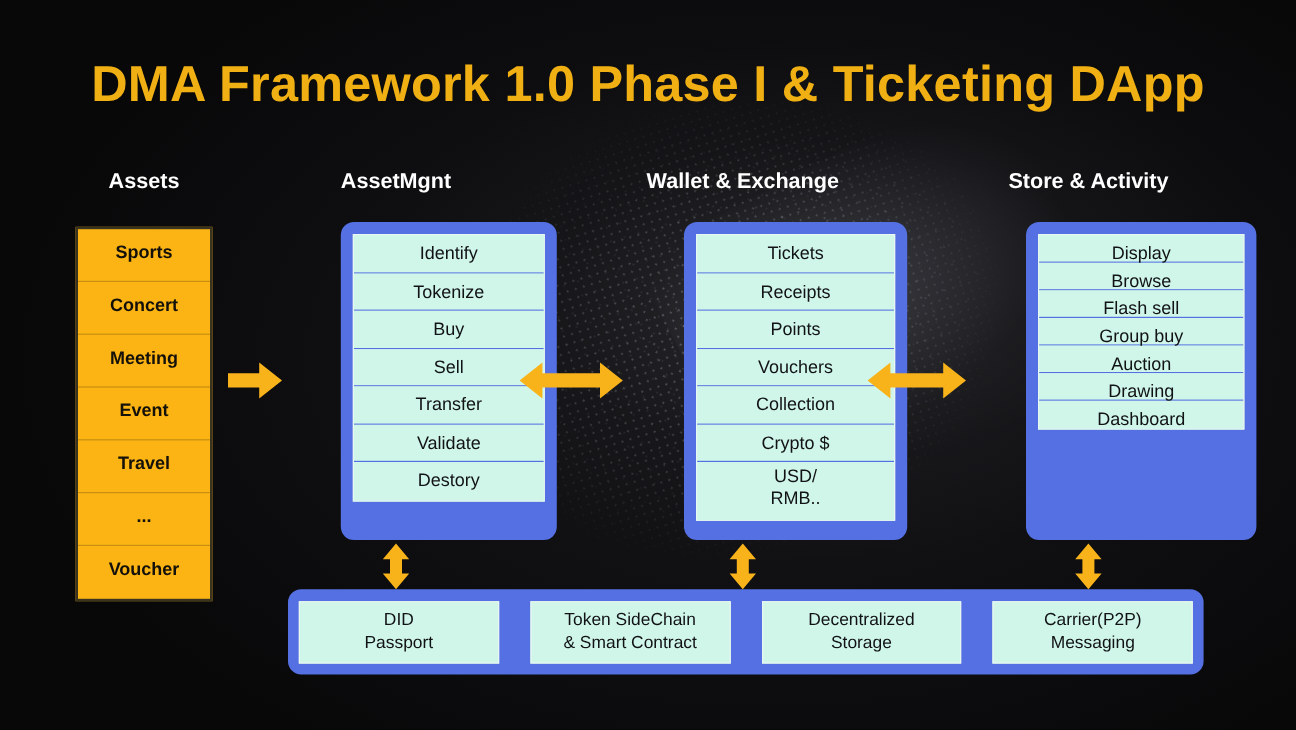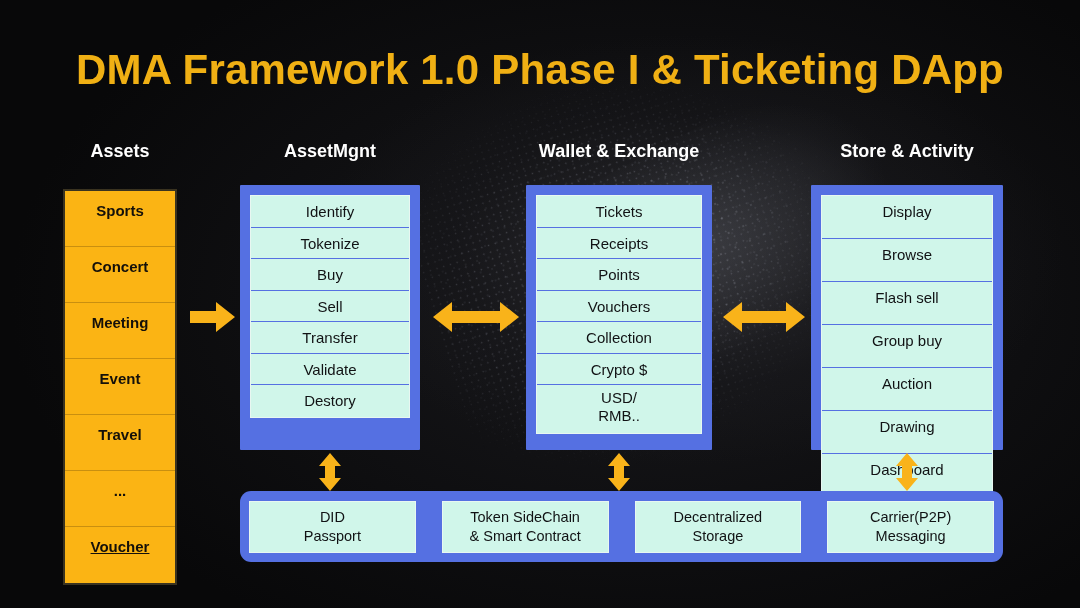--- a/index.html
+++ b/index.html
@@ -84,36 +84,37 @@
 
   
   .assets-col {
     position: absolute;
     left: 63px; top: 189px;
     width: 114px;
     border: 2px solid #3a3320;
     background: #fbb414;
   }
   .asset-cell {
-    height: 56px;
+    height: 44px;
     line-height: 40px;
     text-align: center;
     font-size: 15px;
     font-weight: bold;
     color: #14100a;
     border-bottom: 1px solid #c98f10;
   }
-  .asset-cell:last-child { border-bottom: none; text-decoration: underline; }
+  .asset-cell:last-child { border-bottom: none; }
 
   
   .panel {
     position: absolute;
     background: #5570e2;
-    border-radius: 1px;
+    border-radius: 11px;
     padding: 10px;
+    margin-left: 44px;
   }
   .panel-inner {
     border: 1px solid #e8f7f1;
     background: #d0f6ea;
   }
   .mod-cell {
     text-align: center;
     font-size: 15px;
     color: #111214;
     border-bottom: 1px solid #5570e2;
@@ -123,21 +124,21 @@
   .mod-cell.two-line { line-height: 1.22; padding: 4px 0 4px; text-align: center; }
 
   #panel-assetmgnt { left: 240px; top: 185px; width: 180px; height: 265px; }
   #panel-assetmgnt .mod-cell { height: 31.5px; line-height: 31.5px; }
 
   #panel-wallet { left: 526px; top: 185px; width: 186px; height: 265px; }
   #panel-wallet .mod-cell { height: 31.5px; line-height: 31.5px; }
   #panel-wallet .mod-cell.two-line { height: 48px; line-height: 1.22; }
 
   #panel-store { left: 811px; top: 185px; width: 192px; height: 265px; }
-  #panel-store .mod-cell { height: 43px; line-height: 31.5px; }
+  #panel-store .mod-cell { height: 23px; line-height: 31.5px; }
 
   
   .infra-bar {
     position: absolute;
     left: 240px; top: 491px;
     width: 763px; height: 71px;
     background: #5570e2;
     border-radius: 11px;
     display: flex;
     align-items: center;

